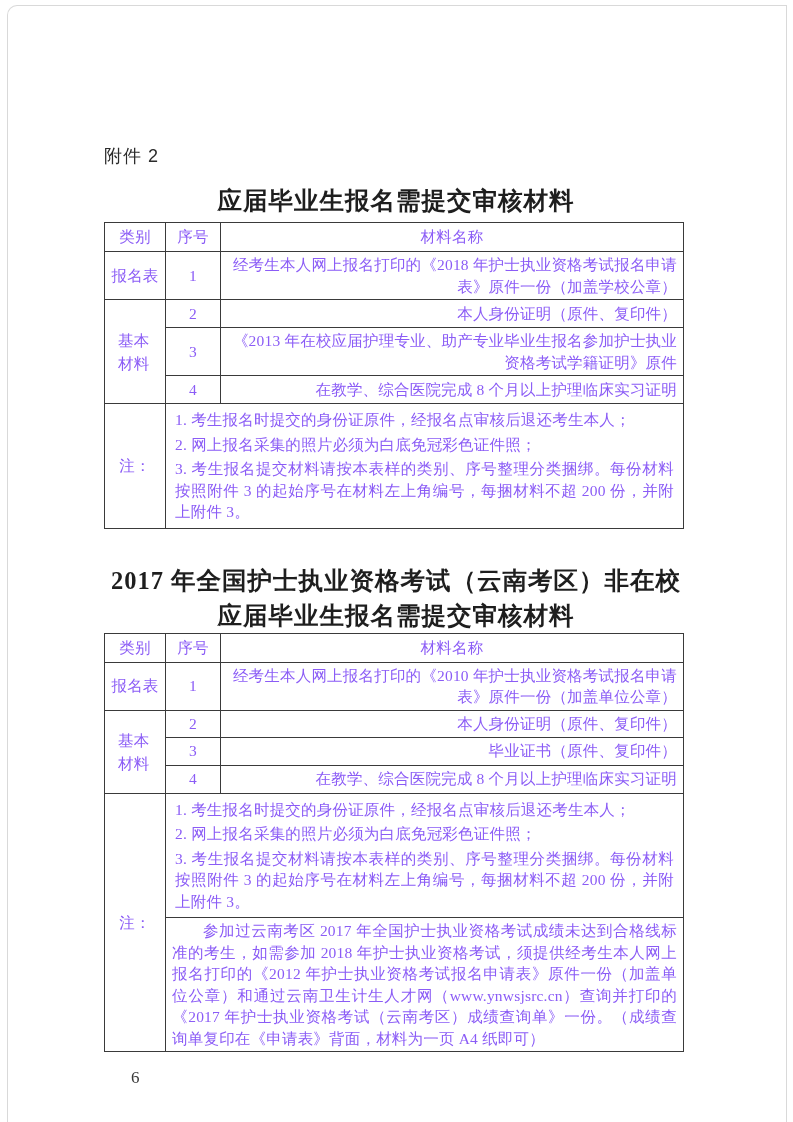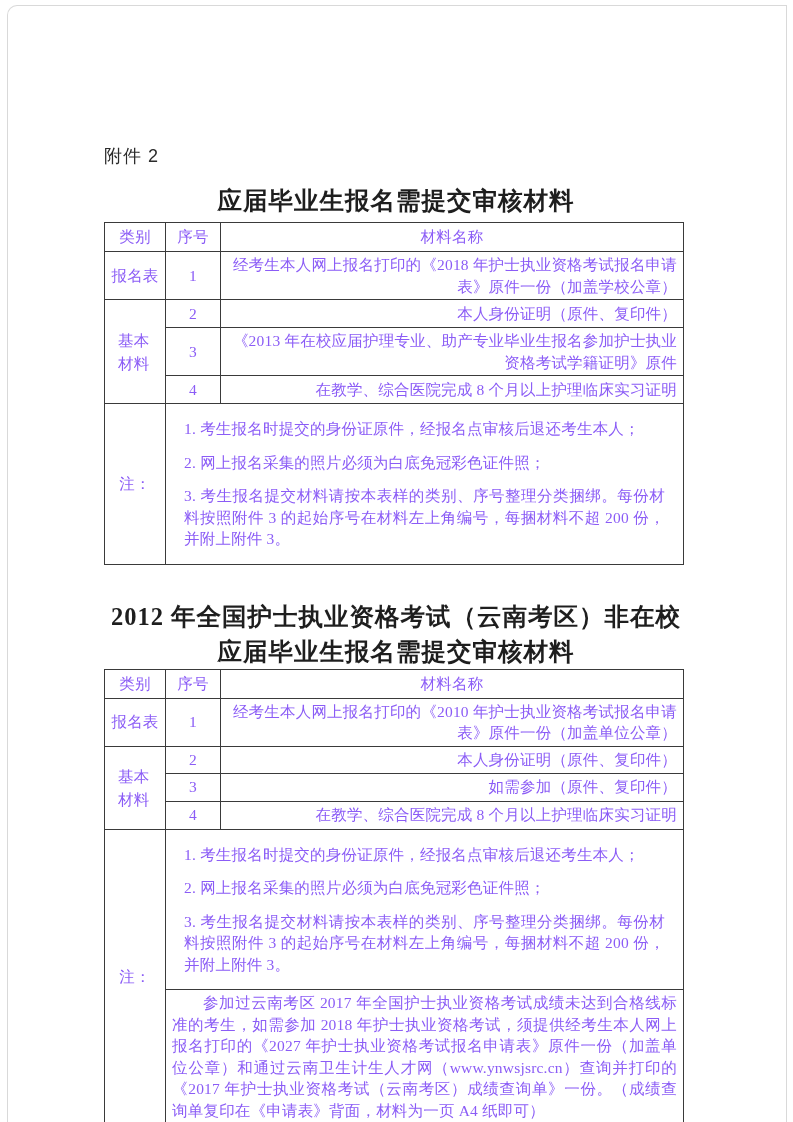--- a/index.html
+++ b/index.html
@@ -45,21 +45,21 @@
     letter-spacing: 0.2px;
   }
   .col-cat { width: 60px; }
   .col-no  { width: 54px; }
   .col-mat { width: 455px; }
   .c { text-align: center; }
   .mat-cell { text-align: right; padding-left: 10px; padding-right: 7px; margin-left: 6px; }
   .hdr-row td { height: 24px; }
   .cat-narrow { width: 2.2em; margin: 0 auto; line-height: 23px; text-align: left; }
   .note-cell { text-align: justify; padding-left: 9px; padding-right: 7px; }
-  .note-cell .note-line { margin: 12px; }
+  .note-cell .note-line { margin: 3px; }
   .para-indent { text-indent: 2em; text-align: justify; margin: 0; }
   .title-gap { height: 34px; }
   .footer-page {
     margin: 16px 0 0 27px;
     font-size: 17px; color: #3a3a3a; letter-spacing: 2px;
   }
 </style>
 </head>
 <body>
 
@@ -112,21 +112,21 @@
         <p class="note-line">2. 网上报名采集的照片必须为白底免冠彩色证件照；</p>
         <p class="note-line">3. 考生报名提交材料请按本表样的类别、序号整理分类捆绑。每份材料按照附件 3 的起始序号在材料左上角编号，每捆材料不超 200 份，并附上附件 3。</p>
       </td>
     </tr>
   </tbody>
     </table>
 
   <div class="title-gap"></div>
 
   <h1 class="doc-title" style="margin-top:0;">
-    <span class="tline">2012 年全国护士执业资格考试（云南考区）非在校</span>
+    <span class="tline">2017 年全国护士执业资格考试（云南考区）非在校</span>
     <span class="tline">应届毕业生报名需提交审核材料</span>
   </h1>
 
   <table class="mat-table second">
     <colgroup>
         <col class="col-cat">
         <col class="col-no">
         <col class="col-mat">
       </colgroup>
     <tbody>
@@ -142,37 +142,37 @@
     </tr>
     <tr style="height:27px;">
       <td class="c" rowspan="3">
         <div class="cat-narrow">基本材料</div>
       </td>
       <td class="c">2</td>
       <td class="mat-cell">本人身份证明（原件、复印件）</td>
     </tr>
     <tr style="height:28px;">
       <td class="c">3</td>
-      <td class="mat-cell">如需参加（原件、复印件）</td>
+      <td class="mat-cell">毕业证书（原件、复印件）</td>
     </tr>
     <tr style="height:28px;">
       <td class="c">4</td>
       <td class="mat-cell">在教学、综合医院完成 8 个月以上护理临床实习证明</td>
     </tr>
     <tr style="height:94px;">
       <td class="c" rowspan="2">注：</td>
       <td class="note-cell" colspan="2">
         <p class="note-line">1. 考生报名时提交的身份证原件，经报名点审核后退还考生本人；</p>
         <p class="note-line">2. 网上报名采集的照片必须为白底免冠彩色证件照；</p>
         <p class="note-line">3. 考生报名提交材料请按本表样的类别、序号整理分类捆绑。每份材料按照附件 3 的起始序号在材料左上角编号，每捆材料不超 200 份，并附上附件 3。</p>
       </td>
     </tr>
     <tr style="height:130px;">
       <td class="note-cell" colspan="2">
-        <p class="para-indent">参加过云南考区 2017 年全国护士执业资格考试成绩未达到合格线标准的考生，如需参加 2018 年护士执业资格考试，须提供经考生本人网上报名打印的《2027 年护士执业资格考试报名申请表》原件一份（加盖单位公章）和通过云南卫生计生人才网（www.ynwsjsrc.cn）查询并打印的《2017 年护士执业资格考试（云南考区）成绩查询单》一份。（成绩查询单复印在《申请表》背面，材料为一页 A4 纸即可）</p>
+        <p class="para-indent">参加过云南考区 2017 年全国护士执业资格考试成绩未达到合格线标准的考生，如需参加 2018 年护士执业资格考试，须提供经考生本人网上报名打印的《2012 年护士执业资格考试报名申请表》原件一份（加盖单位公章）和通过云南卫生计生人才网（www.ynwsjsrc.cn）查询并打印的《2017 年护士执业资格考试（云南考区）成绩查询单》一份。（成绩查询单复印在《申请表》背面，材料为一页 A4 纸即可）</p>
       </td>
     </tr>
   </tbody>
     </table>
 
   <div class="footer-page">6</div>
 
 </div>
 
 </body></html>

